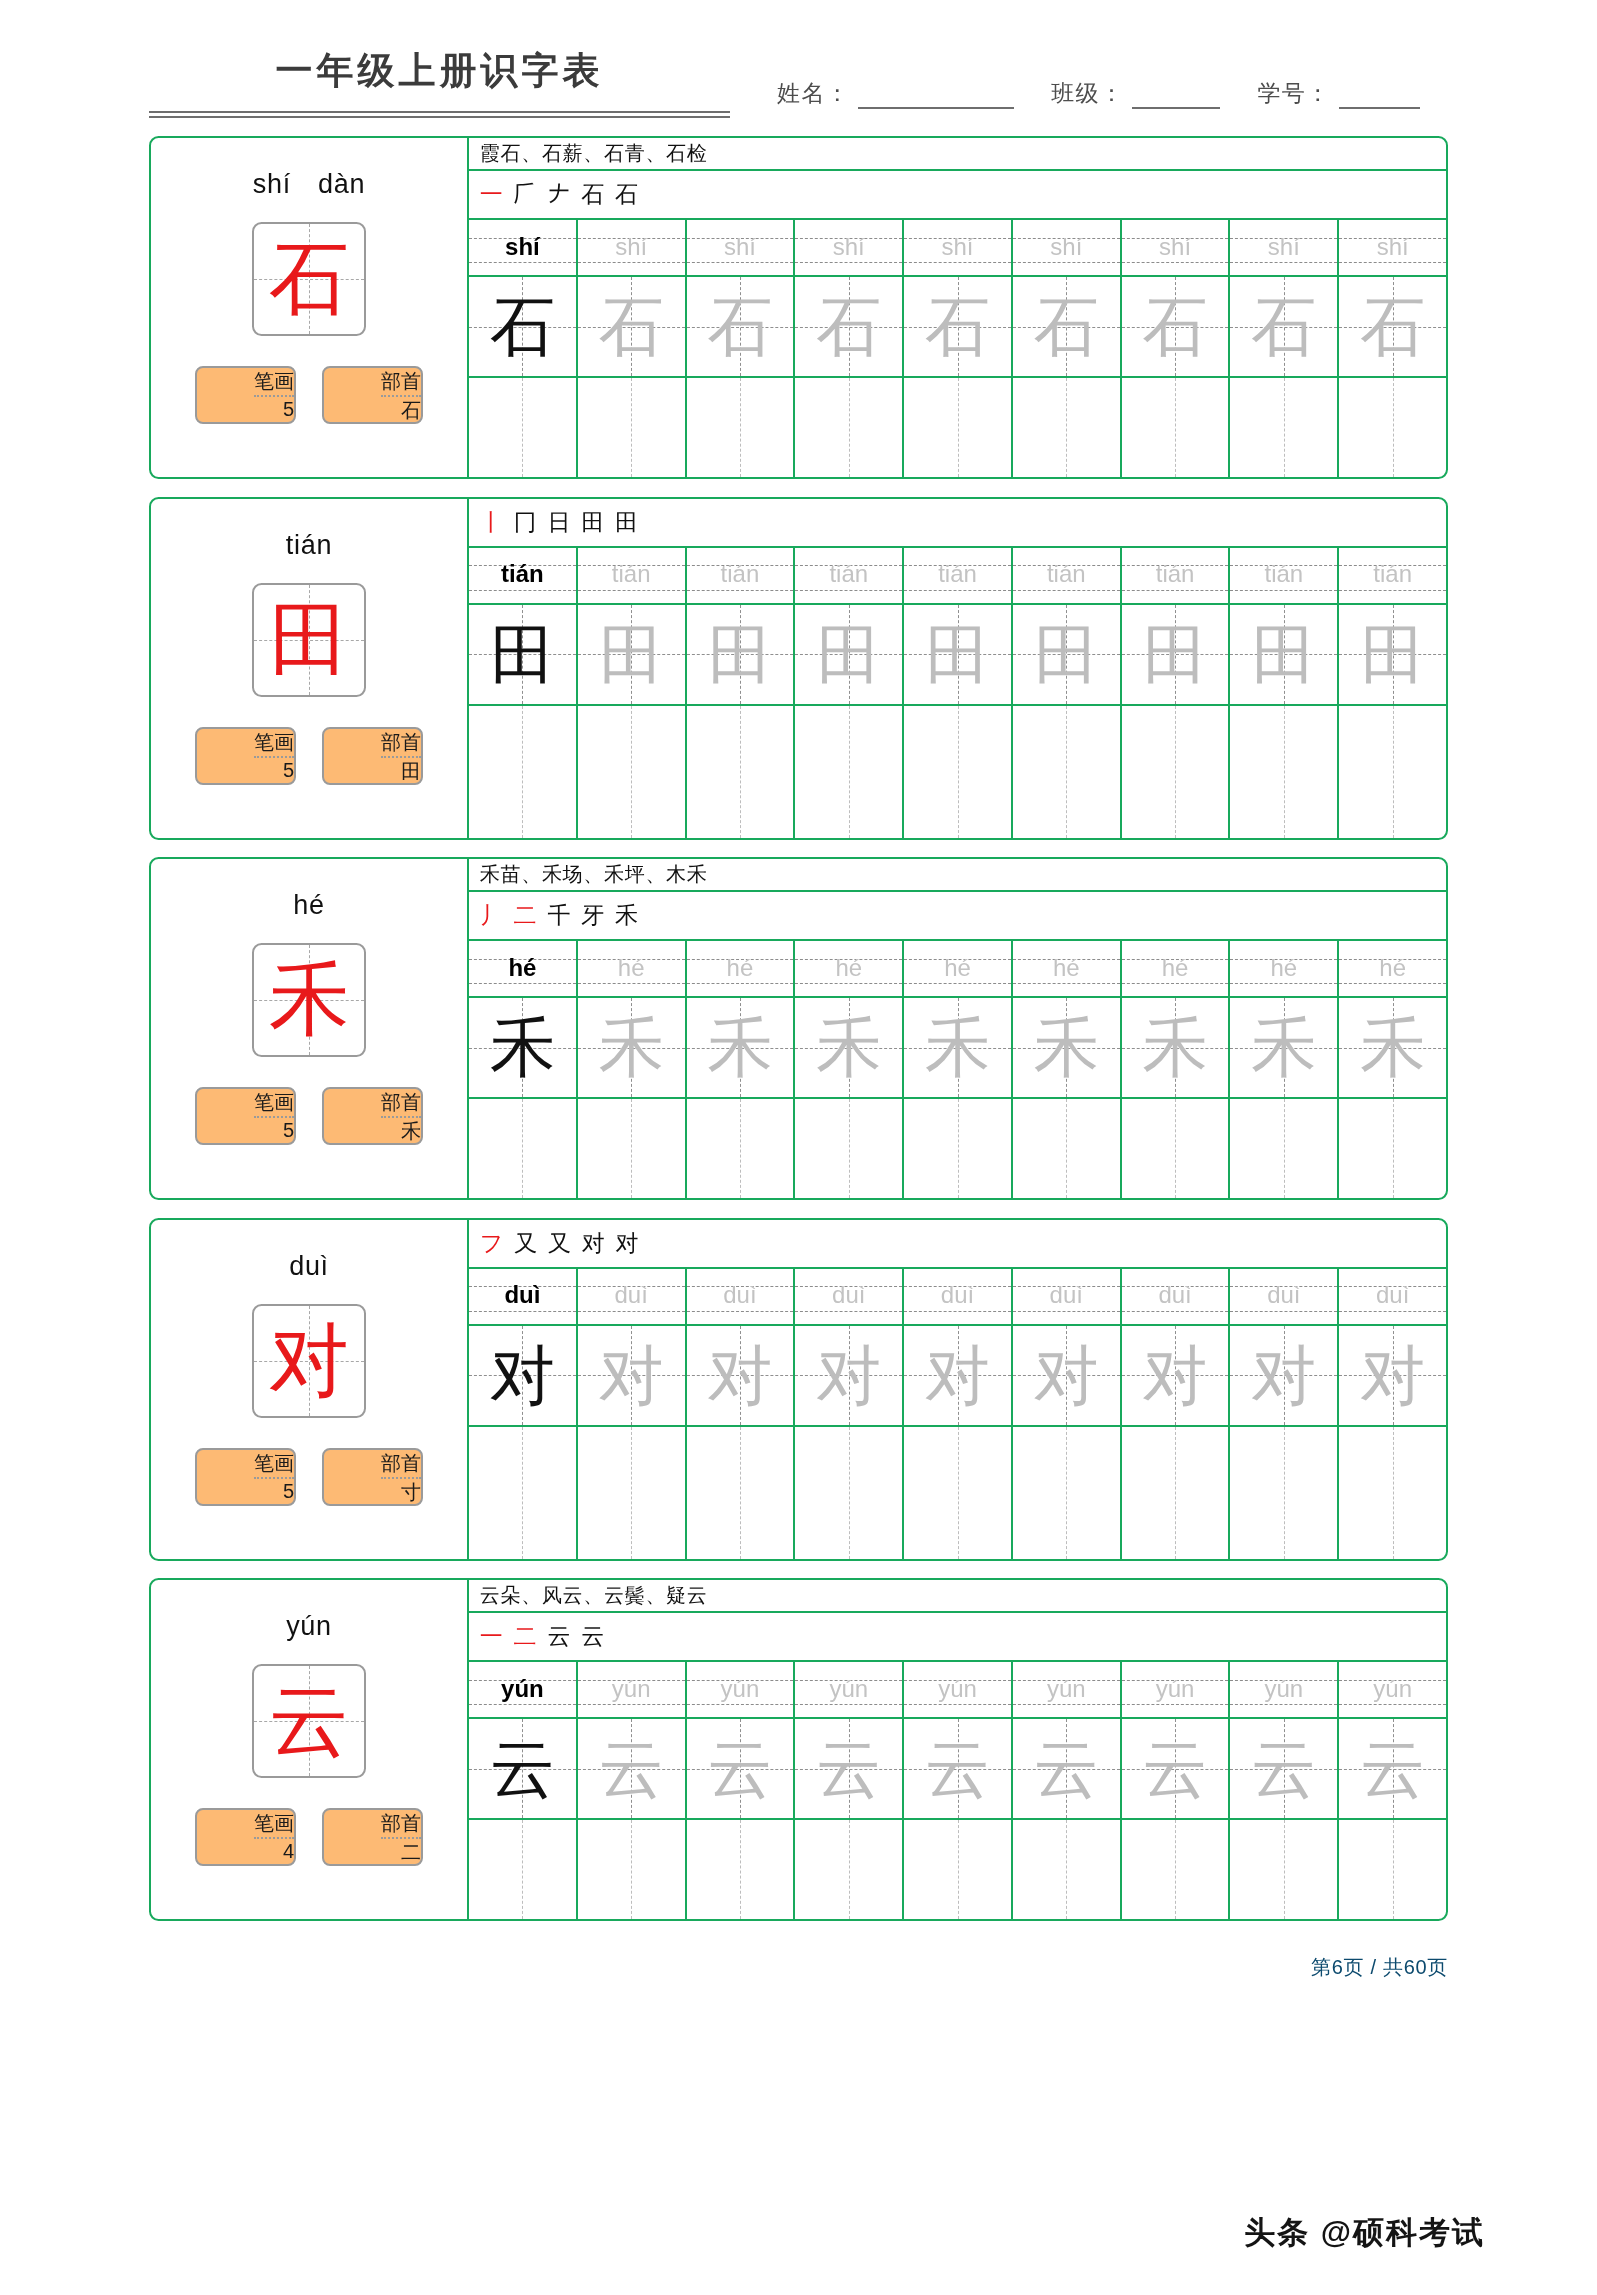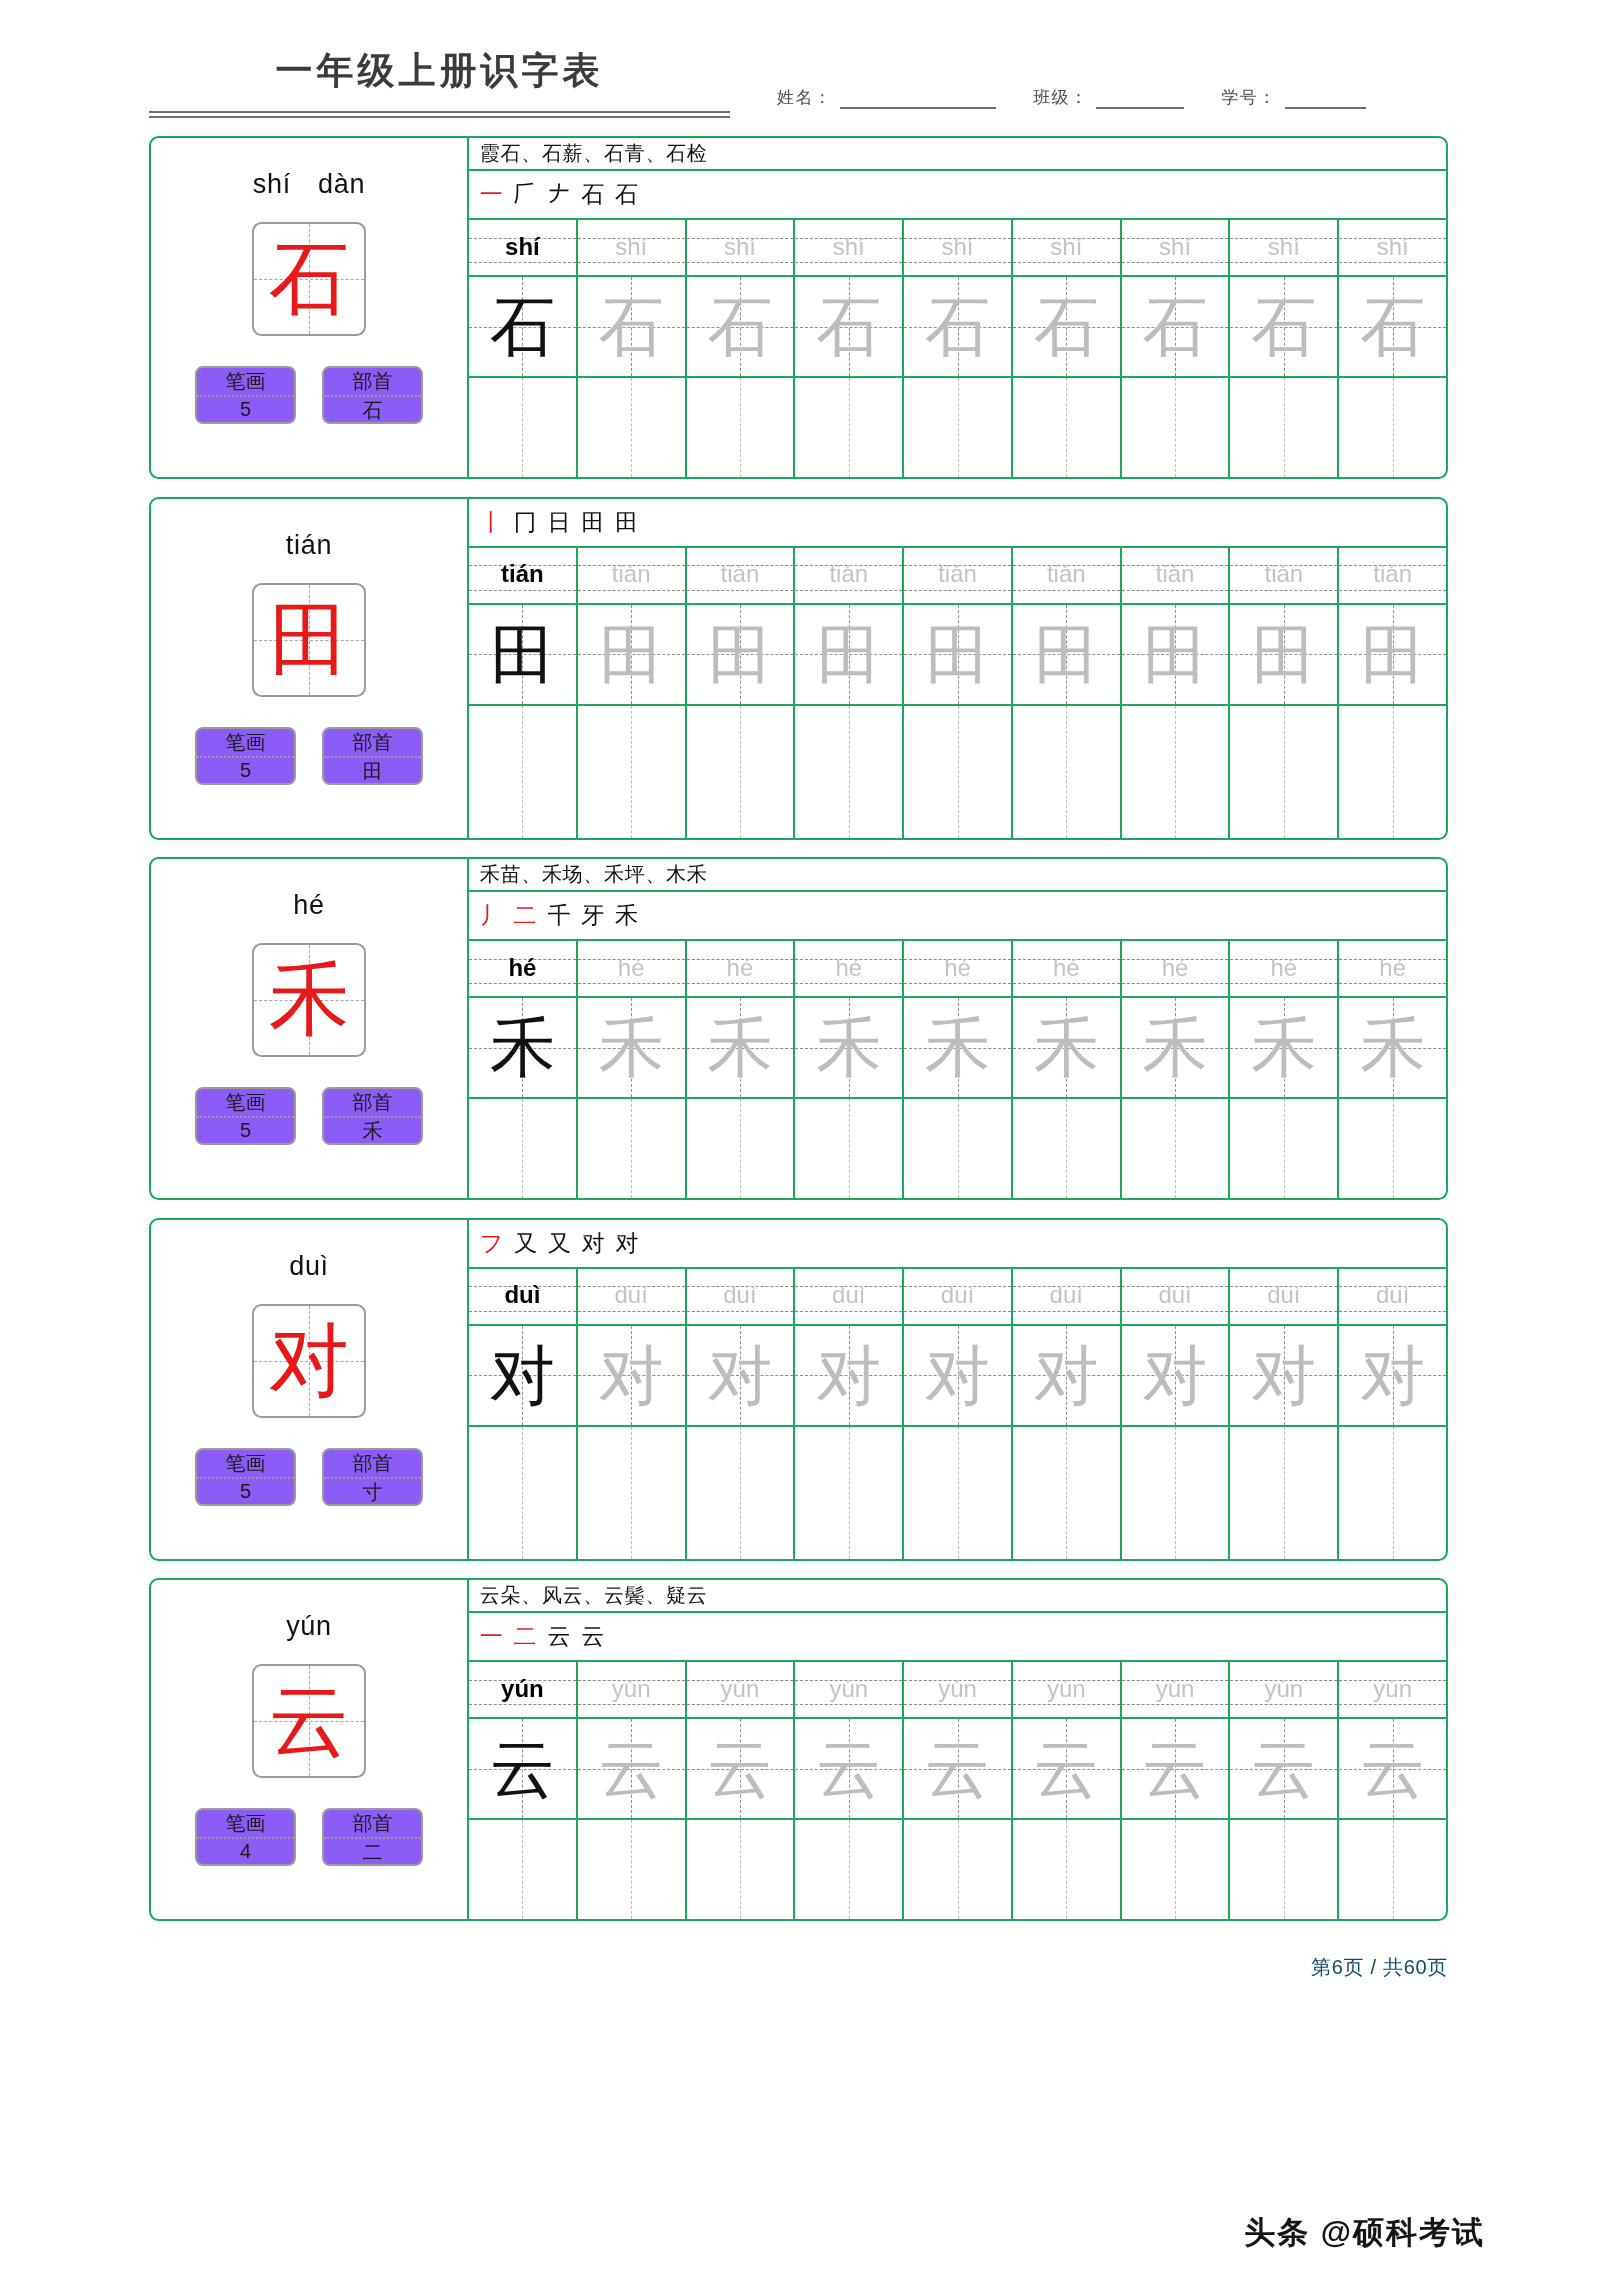--- a/index.html
+++ b/index.html
@@ -43,21 +43,21 @@
   .meta-fields {
     display: flex;
     align-items: flex-end;
     gap: 37px;
     padding-bottom: 27px;
     padding-left: 47px;
   }
   .meta-field {
     display: flex;
     align-items: flex-end;
-    font-size: 17px;
+    font-size: 23px;
     color: #4d4d4d;
     white-space: nowrap;
   }
   .meta-label { letter-spacing: 1.4px; }
   .meta-blank {
     display: inline-block;
     border-bottom: 2.7px solid #6e6e6e;
     height: 23px;
     margin-left: 8px;
   }
@@ -136,21 +136,22 @@
     gap: 26px;
     margin-top: 30px;
   }
   .info-box {
     width: 101px;
     height: 58px;
     border: 2px solid #9a9a9a;
     border-radius: 8px;
     display: flex;
     flex-direction: column;
-    background: #8b5cf6;
+    background: #fdba74;
+    align-items: flex-end;
   }
   .info-box-top,
   .info-box-bottom {
     flex: 1;
     display: flex;
     align-items: center;
     justify-content: center;
     font-size: 20px;
     color: #1a1a1a;
   }

